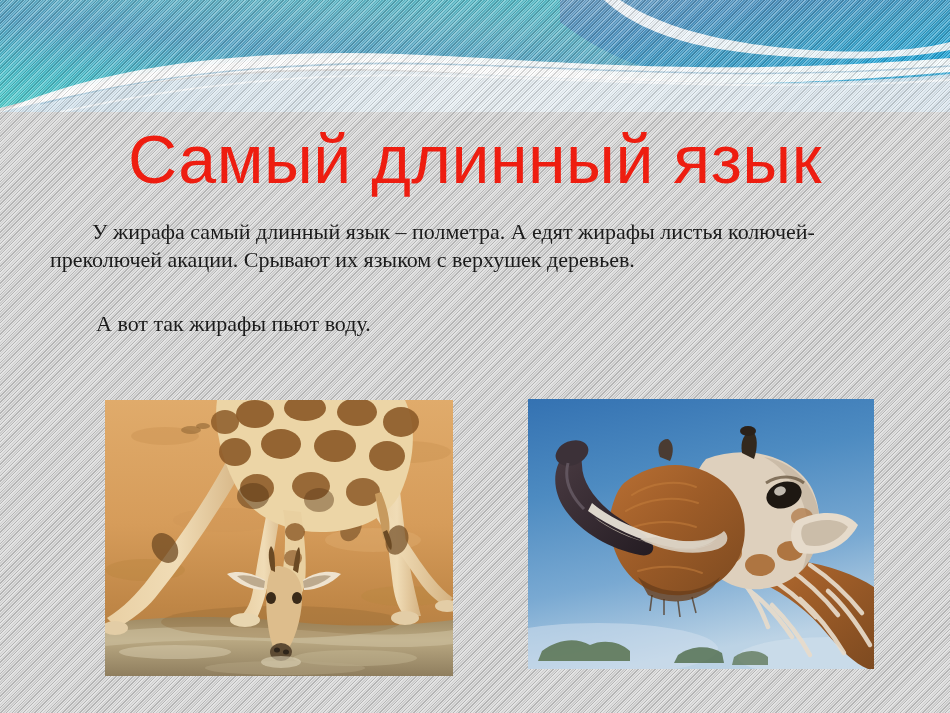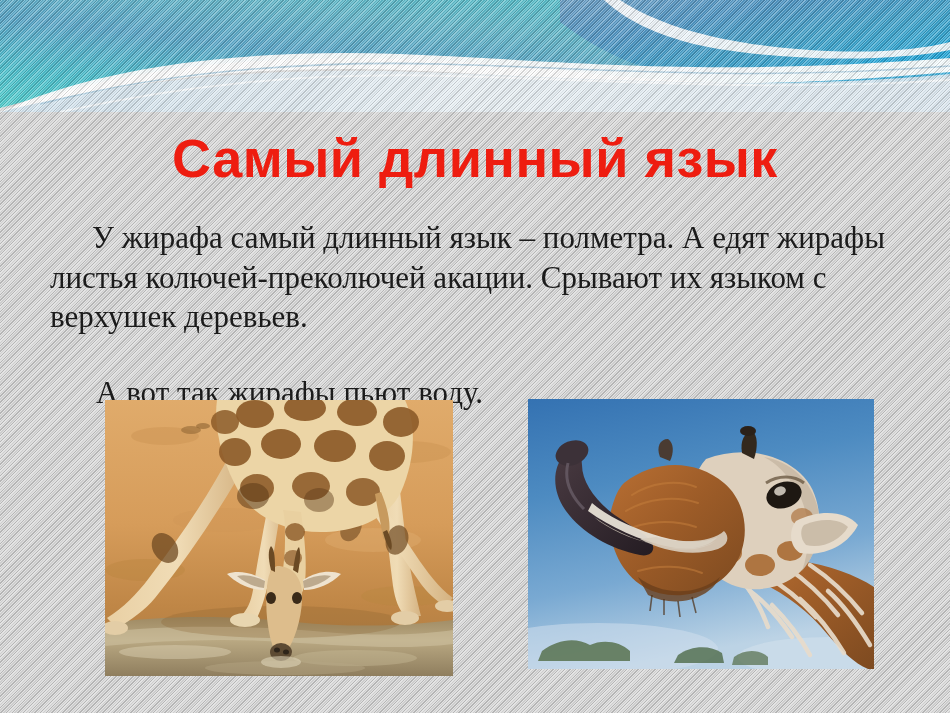--- a/index.html
+++ b/index.html
@@ -49,41 +49,40 @@
   .header-wave svg { display: block; }
 
   
   .title {
     position: absolute;
     top: 124px;
     left: 0;
     width: 950px;
     text-align: center;
     font-family: "Liberation Sans", "DejaVu Sans", sans-serif;
-    font-weight: bold;
-    font-size: 54px;
+    font-weight: normal;
+    font-size: 68px;
     line-height: 1.05;
     letter-spacing: 0.5px;
     color: #ee1d10;
     z-index: 6;
     white-space: nowrap;
-    margin-top: 6px;
   }
 
   
   .body-block {
     position: absolute;
     left: 50px;
     top: 218px;
     width: 860px;
     z-index: 6;
   }
   .para {
     font-family: "Liberation Serif", "DejaVu Serif", serif;
-    font-size: 31px;
+    font-size: 22px;
     line-height: 1.28;
     color: #1b1b1b;
     text-indent: 42px;
     margin: 0;
   }
   .para.p2 {
     margin-top: 36px;
     text-indent: 46px;
   }
 

